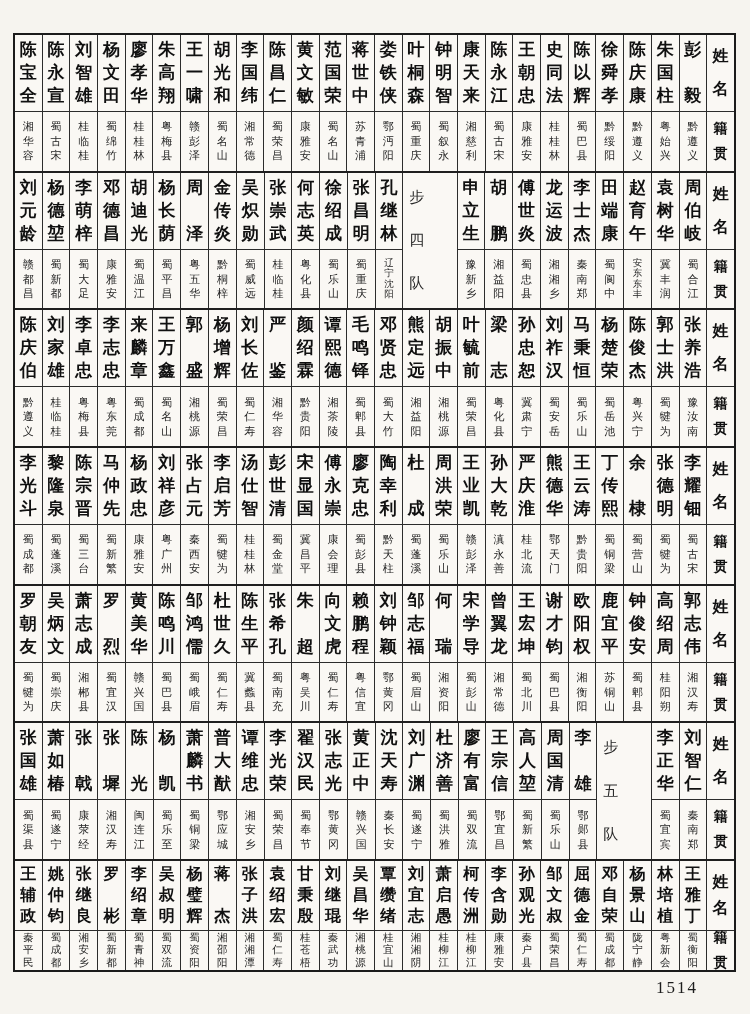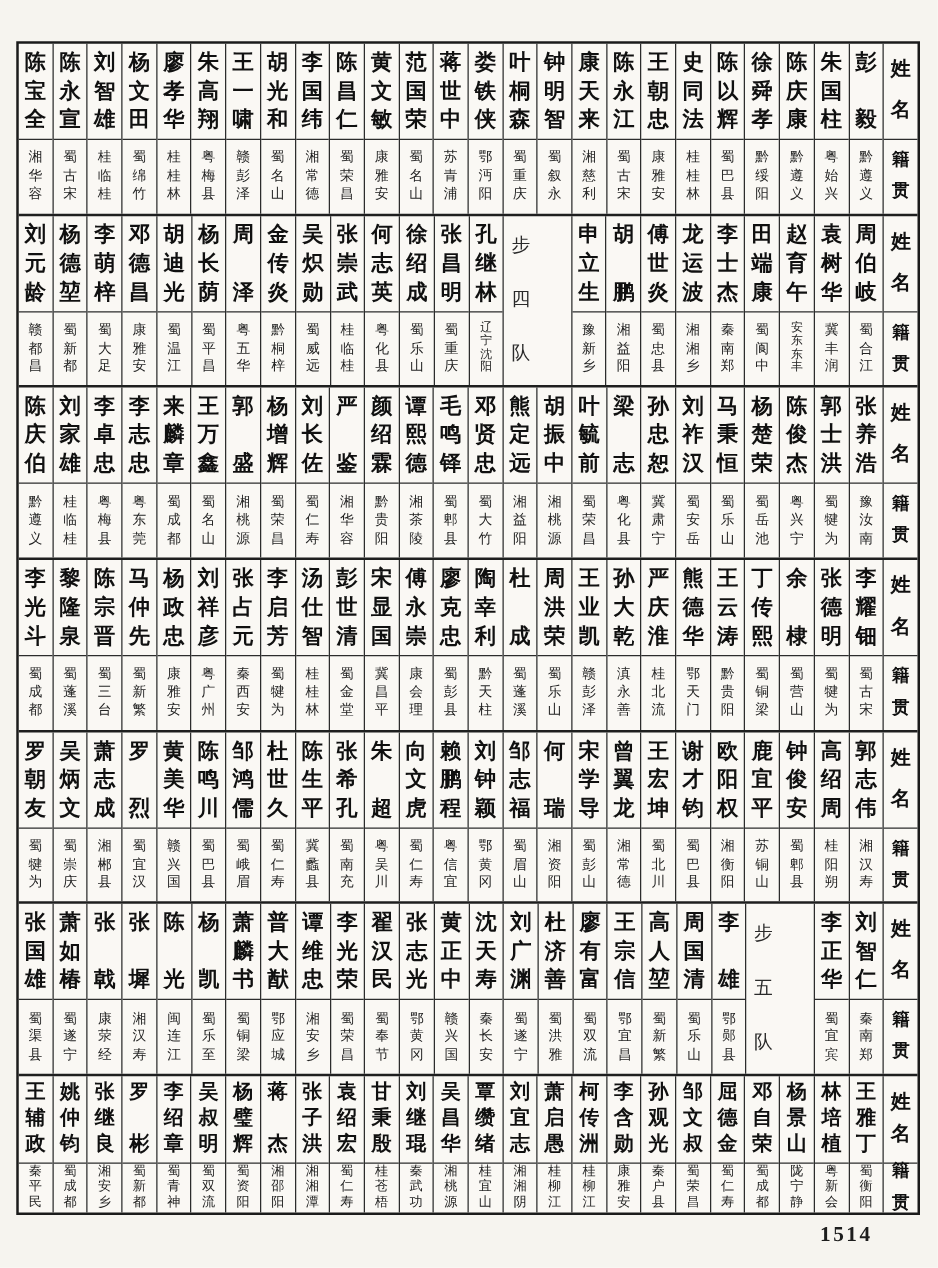--- a/index.html
+++ b/index.html
@@ -46,21 +46,21 @@
   }
   .unit-text{
     width:50%;height:75%;
     display:flex;flex-direction:column;align-items:center;justify-content:space-between;
     font-size:15px;line-height:1;color:#2a2a2a;font-weight:400;
   }
   .header-col .name-cell{padding:13px 0 14px 0;font-size:16px;}
   .header-col .origin-cell{gap:11px;font-size:14px;font-weight:700;color:#101010;}
   .page-number{
     position:absolute;left:656px;top:978px;
-    font-size:17px;letter-spacing:2px;color:#1d1d1d;font-weight:bold;
+    font-size:17px;letter-spacing:2px;color:#1d1d1d;
   }
 </style>
 </head>
 <body>
 
 <div class="roster">
     <div class="band">
       <div class="col">
         <div class="name-cell">
           <span>陈</span>

